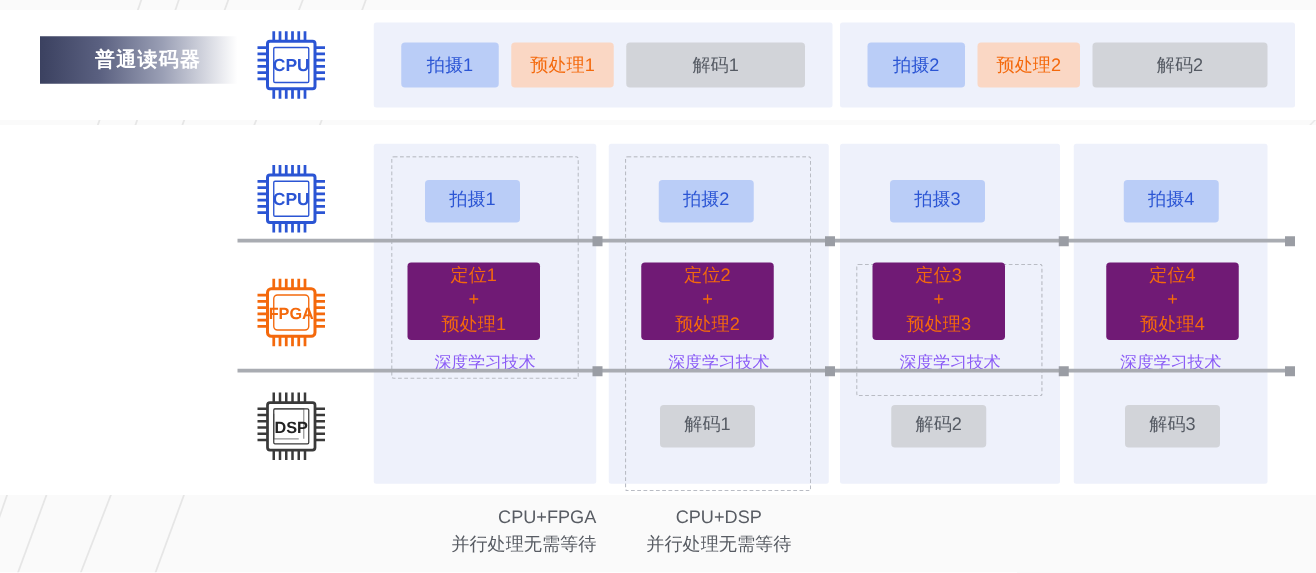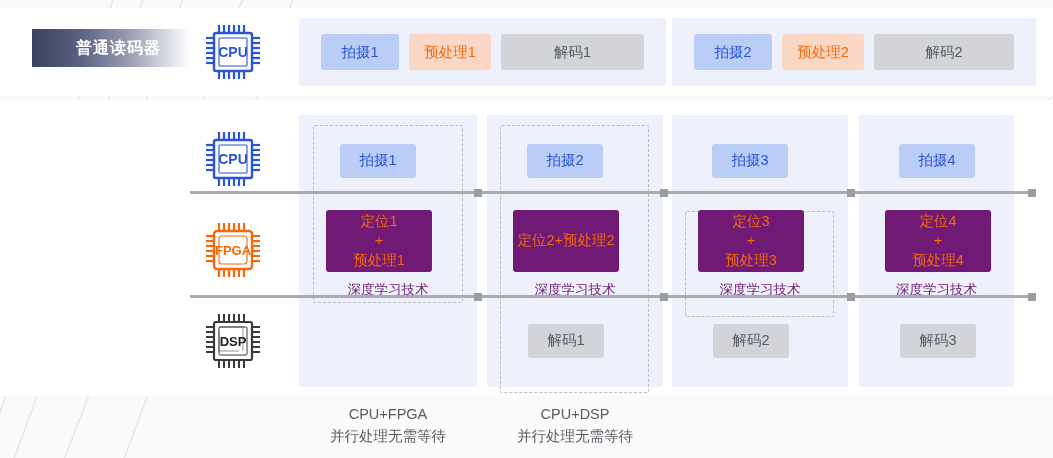--- a/index.html
+++ b/index.html
@@ -93,21 +93,21 @@
     text-align: center;
     line-height: 1.35;
   }
   .cell-capture { background: #bacdf7; color: #2b55d4; }
   .cell-fpga    { background: #701a75; color: #f4690c; }
   .cell-decode  { background: #d2d4d9; color: #555a63; }
 
   .dl-label {
     position: absolute;
     font-size: 13.5px;
-    color: #701a75;
+    color: #8b5cf6;
     text-align: center;
     width: 100%;
     left: 0;
   }
 
   
   .rail {
     position: absolute;
     height: 3px;
     background: #a9acb2;
@@ -325,21 +325,21 @@
       <span>定位1</span>
       <span>+</span>
       <span>预处理1</span>
     </div>
     <div class="dl-label" style="top:166px;">深度学习技术</div>
   </div>
 
   <div class="col" style="left:487px; width:176px;">
     <div class="dashbox" style="left:13px; top:10px; width:149px; height:268px;"></div>
     <div class="cell cell-capture" style="left:40px; top:29px; width:76px; height:34px;">拍摄2</div>
-    <div class="cell cell-fpga" style="left:26px; top:95px; width:106px; height:62px; flex-direction:row;">
+    <div class="cell cell-fpga" style="left:26px; top:95px; width:106px; height:62px; flex-direction:column;">
       <span>定位2</span>
       <span>+</span>
       <span>预处理2</span>
     </div>
     <div class="dl-label" style="top:166px;">深度学习技术</div>
     <div class="cell cell-decode" style="left:41px; top:209px; width:76px; height:34px;">解码1</div>
   </div>
 
   <div class="col" style="left:672px; width:176px;">
     <div class="dashbox" style="left:13px; top:96px; width:149px; height:106px;"></div>
@@ -370,21 +370,21 @@
     <div class="node" style="left:657px;"></div>
     <div class="node" style="left:838px;"></div>
   </div>
   <div class="rail" style="top:295px;">
     <div class="node" style="left:284px;"></div>
     <div class="node" style="left:470px;"></div>
     <div class="node" style="left:657px;"></div>
     <div class="node" style="left:838px;"></div>
   </div>
 
-  <div class="cap" style="left:299px; top:403px; width:178px;">
+  <div class="cap" style="left:299px; top:403px; width:178px;text-align:right;">
     <div>CPU+FPGA</div>
     <div>并行处理无需等待</div>
   </div>
   <div class="cap" style="left:487px; top:403px; width:176px;">
     <div>CPU+DSP</div>
     <div>并行处理无需等待</div>
   </div>
 
 </div>
 

